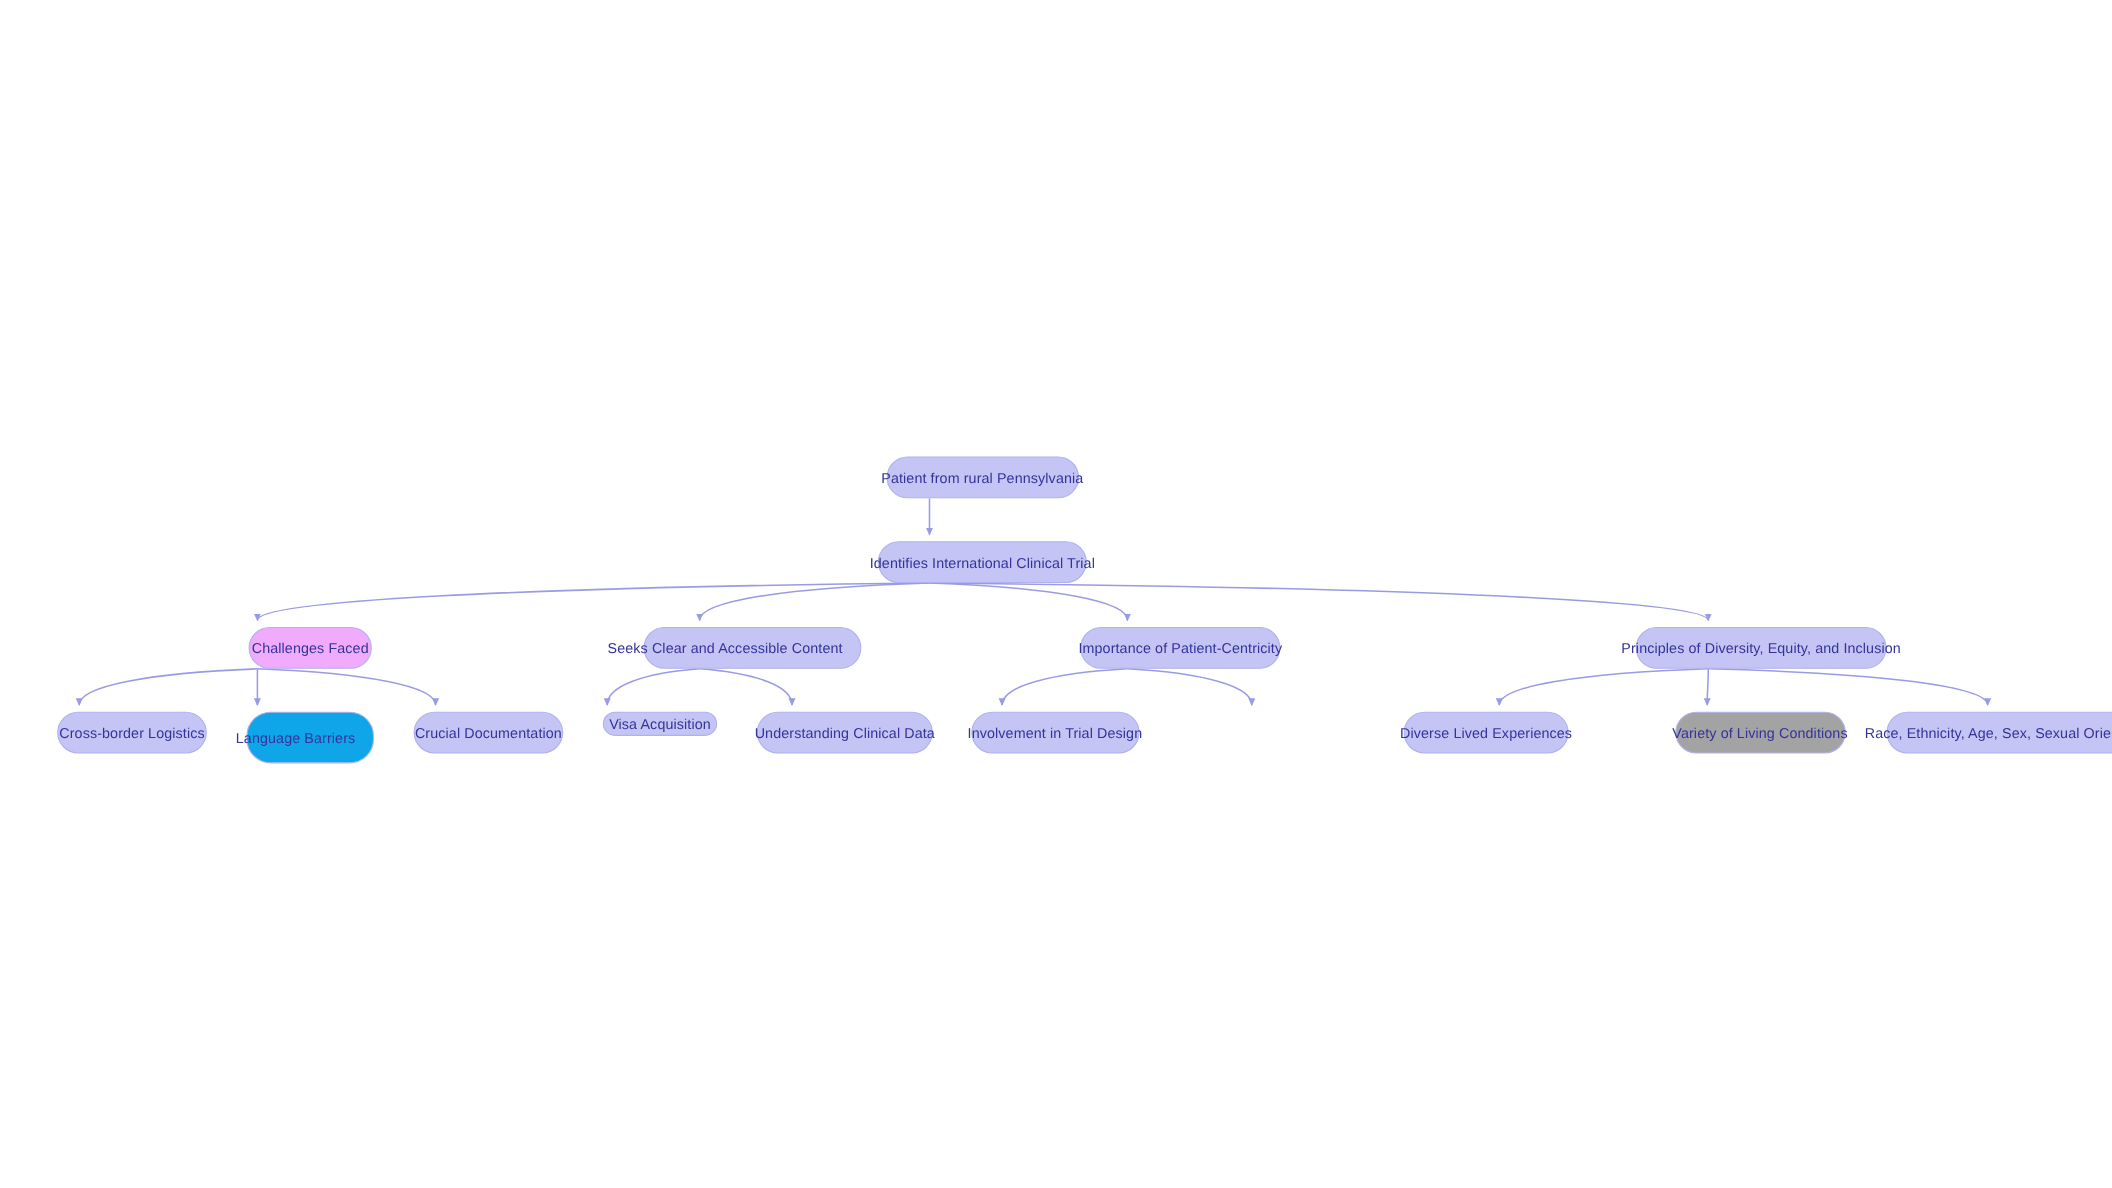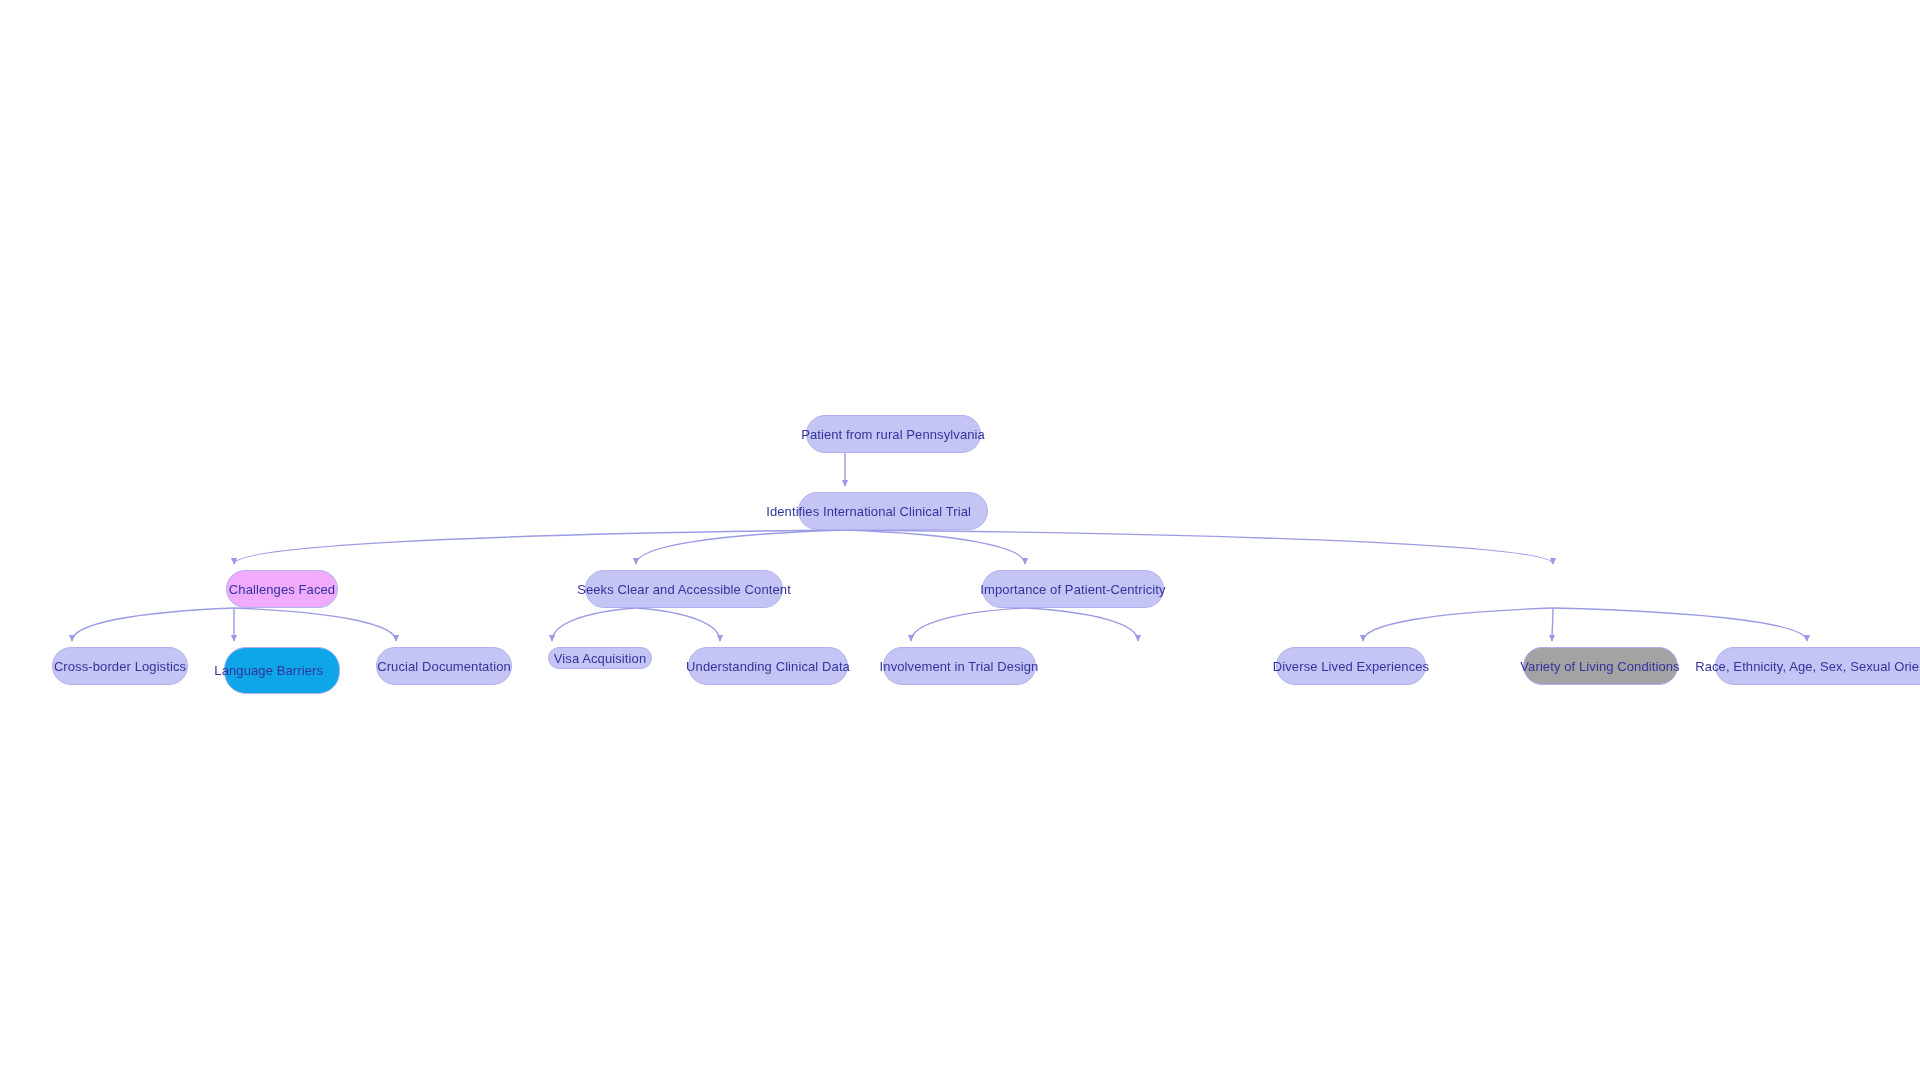--- a/index.html
+++ b/index.html
@@ -87,31 +87,34 @@
         <path d="M1553,608 C1435.2,611.96 1363,623.84 1363,641" fill="none" stroke="#9a9be4" stroke-width="1.4" marker-end="url(#arrowhead)"></path>
         <path d="M1553,608 C1553,622.85 1552,626.15 1552,641" fill="none" stroke="#9a9be4" stroke-width="1.4" marker-end="url(#arrowhead)"></path>
         <path d="M1553,608 C1710.48,611.96 1807,623.84 1807,641" fill="none" stroke="#9a9be4" stroke-width="1.4" marker-end="url(#arrowhead)"></path>
       </g>
   </svg>
 
   <div id="node-layer">
       <div class="fc-node level-0" style="left: 757.5px; top: 415px; width: 175px; height: 38px; background: rgb(196, 197, 244); border-color: rgb(176, 177, 238); color: rgb(51, 51, 156);">
         <span>Patient from rural Pennsylvania</span>
       </div>
-      <div class="fc-node level-1" style="left: 750px; top: 492px; width: 190px; height: 38px; background: rgb(196, 197, 244); border-color: rgb(176, 177, 238); color: rgb(51, 51, 156); justify-content: flex-end;">
+      <div class="fc-node level-1" style="left: 750px; top: 492px; width: 190px; height: 38px; background: rgb(196, 197, 244); border-color: rgb(176, 177, 238); color: rgb(51, 51, 156);">
         <span>Identifies International Clinical Trial</span>
       </div>
       <div class="fc-node level-2" style="left: 178px; top: 570px; width: 112px; height: 38px; background: #f0abfc; border-color: rgb(176, 177, 238); color: rgb(51, 51, 156);">
         <span>Challenges Faced</span>
       </div>
-      <div class="fc-node level-2" style="left: 537px; top: 570px; width: 198px; height: 38px; background: rgb(196, 197, 244); border-color: rgb(176, 177, 238); color: rgb(51, 51, 156);">
+      <div class="fc-node level-2" style="left: 537px; top: 570px; width: 198px; height: 38px; background: rgb(196, 197, 244); border-color: rgb(176, 177, 238); color: rgb(51, 51, 156); justify-content: flex-end;">
         <span>Seeks Clear and Accessible Content</span>
       </div>
       <div class="fc-node level-2" style="left: 934px; top: 570px; width: 182px; height: 38px; background: rgb(196, 197, 244); border-color: rgb(176, 177, 238); color: rgb(51, 51, 156);">
         <span>Importance of Patient-Centricity</span>
+      </div>
+      <div class="fc-node level-2" style="left: 1439px; top: 570px; width: 228px; height: 38px; background: rgb(196, 197, 244); border-color: rgb(176, 177, 238); color: rgb(51, 51, 156);">
+        <span>Principles of Diversity, Equity, and Inclusion</span>
       </div>
       <div class="fc-node level-3" style="left: 4px; top: 647px; width: 136px; height: 38px; background: rgb(196, 197, 244); border-color: rgb(176, 177, 238); color: rgb(51, 51, 156);">
         <span>Cross-border Logistics</span>
       </div>
       <div class="fc-node level-3" style="left: 176px; top: 647px; width: 116px; height: 47px; background: #0ea5e9; border-color: rgb(176, 177, 238); color: rgb(51, 51, 156); justify-content: flex-end;">
         <span>Language Barriers</span>
       </div>
       <div class="fc-node level-3" style="left: 328px; top: 647px; width: 136px; height: 38px; background: rgb(196, 197, 244); border-color: rgb(176, 177, 238); color: rgb(51, 51, 156);">
         <span>Crucial Documentation</span>
       </div>

